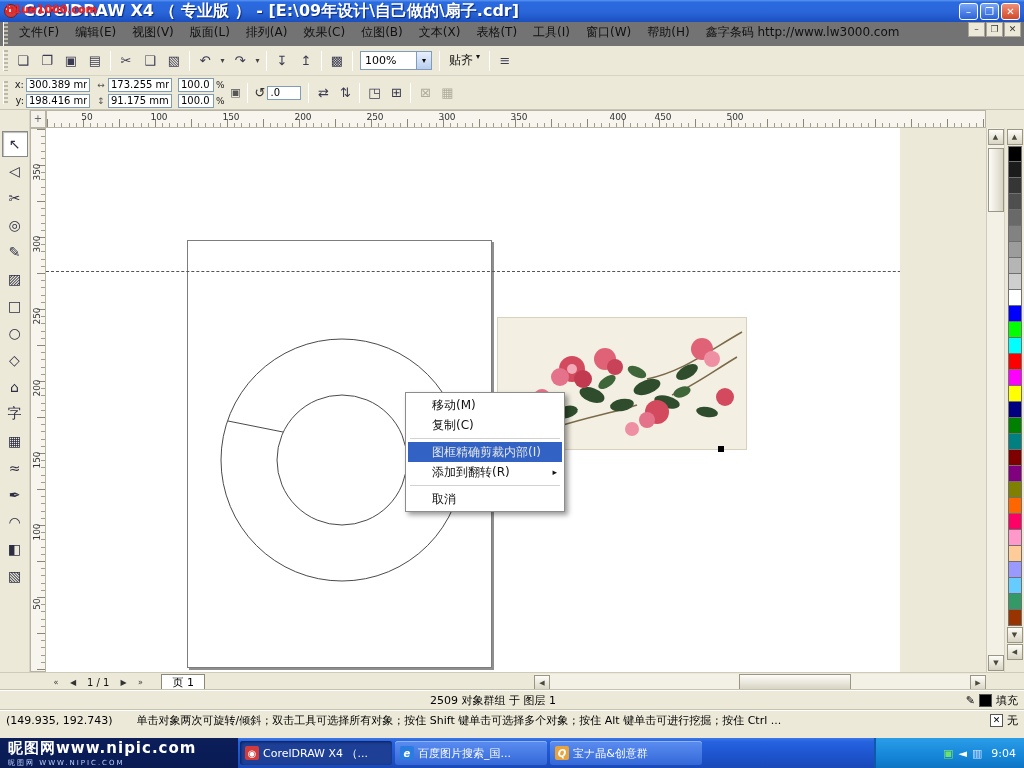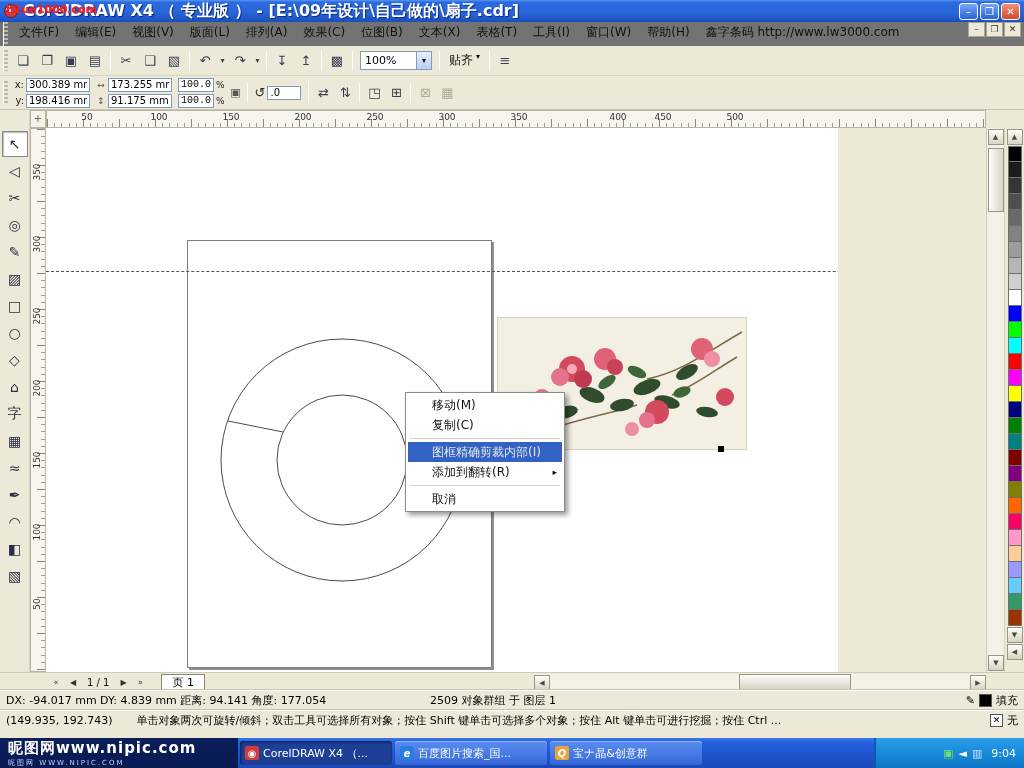--- a/index.html
+++ b/index.html
@@ -53,21 +53,21 @@
 
   
   .propbar { position:absolute; left:0; top:76px; width:1024px; height:34px; background:#ece9d8;
     border-bottom:1px solid #c9c5b5; display:flex; align-items:center; }
   .pgroup { display:flex; flex-direction:column; gap:2px; margin:0 3px; }
   .prow { display:flex; align-items:center; gap:2px; }
   .plabel { font-size:10px; width:10px; text-align:right; color:#222; }
   .pin { border:1px solid #7f9db9; height:14px; font-size:10px; padding:0 2px;
     font-family:"DejaVu Sans","Liberation Sans",sans-serif; }
   .pin.mm { width:64px; }
-  .pin.pct { width:36px;font-family:Liberation Mono, monospace; }
+  .pin.pct { width:36px; }
   .pin.ang { width:34px; }
   .pct-l { font-size:9px; color:#222; }
   .dim-ico { font-size:9px; color:#555; width:10px; text-align:center; }
   .lock { width:16px; height:28px; display:flex; align-items:center; justify-content:center;
     font-size:11px; color:#555; border:1px solid transparent; }
   .rot { display:flex; align-items:center; gap:2px; margin:0 4px; }
   .rot .ico { font-size:13px; color:#333; }
   .pb-btn { width:22px; height:22px; display:flex; align-items:center; justify-content:center;
     font-size:13px; color:#3a3a52; border:1px solid transparent; }
   .pb-btn.disabled { color:#b0ac9c; }
@@ -93,21 +93,21 @@
     transform:rotate(-90deg); }
 
   
   .toolbox { position:absolute; left:0; top:110px; width:30px; height:562px; background:#ece9d8;
     border-right:1px solid #d8d4c4; padding-top:20px; }
   .tool-btn { width:26px; height:26px; margin:1px auto; display:flex; align-items:center;
     justify-content:center; font-size:14px; color:#2d2d44; border:1px solid transparent; }
   .tool-btn.active { background:#fff; border:1px solid #888; box-shadow:inset 1px 1px 1px #bbb; }
 
   
-  .canvas { position:absolute; left:46px; top:128px; width:792px; height:544px; background:#ffffff; overflow:hidden;padding-left:32px; }
+  .canvas { position:absolute; left:46px; top:128px; width:854px; height:544px; background:#ffffff; overflow:hidden;padding-left:32px; }
   .page { position:absolute; left:141px; top:112px; width:305px; height:428px; background:#fff;
     border:1px solid #7d7d7d; box-shadow:2px 2px 0 0 #8f8f8f; }
   .guideline { position:absolute; left:0; top:143px; width:940px; height:0;
     border-top:1px dashed #555; z-index:3; }
   .donut-svg { position:absolute; left:169px; top:205px; z-index:2; }
   .flower { position:absolute; left:451px; top:189px; width:250px; height:133px; z-index:2; }
   .sel-handle { position:absolute; left:672px; top:318px; width:6px; height:6px; background:#000; z-index:4; }
 
   
   .ctxmenu { position:absolute; left:359px; top:264px; width:160px; background:#fff;
@@ -469,21 +469,20 @@
       <div class="page-tab">页 1</div>
     </div>
     <div class="hscroll">
       <div class="sbtn hs-btn" style="left:0;">◀</div>
       <div class="hthumb"></div>
       <div class="sbtn hs-btn" style="right:0;">▶</div>
     </div>
   </div>
 
   <div class="status1">
-    <span>DX: -94.017 mm DY: 4.839 mm 距离: 94.141 角度: 177.054</span>
     <span class="st-center">2509 对象群组 于 图层 1</span>
     <span class="st-right">
       <span>✎</span>
       <span class="st-swatch" id="fill-swatch" style="background: rgb(0, 0, 0);"></span>
       <span>填充</span>
     </span>
   </div>
   <div class="status2">
     <span>(149.935, 192.743)</span>
     <span class="st-hint">单击对象两次可旋转/倾斜；双击工具可选择所有对象；按住 Shift 键单击可选择多个对象；按住 Alt 键单击可进行挖掘；按住 Ctrl ...</span>

